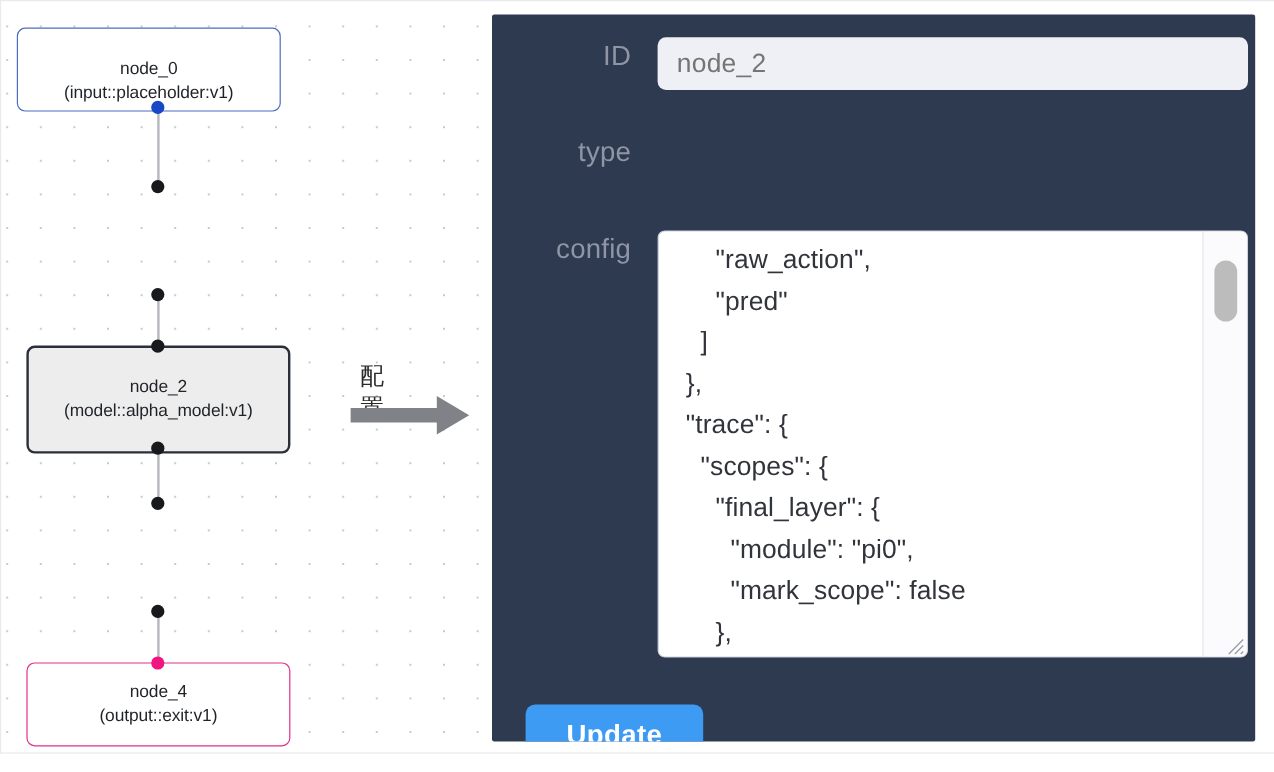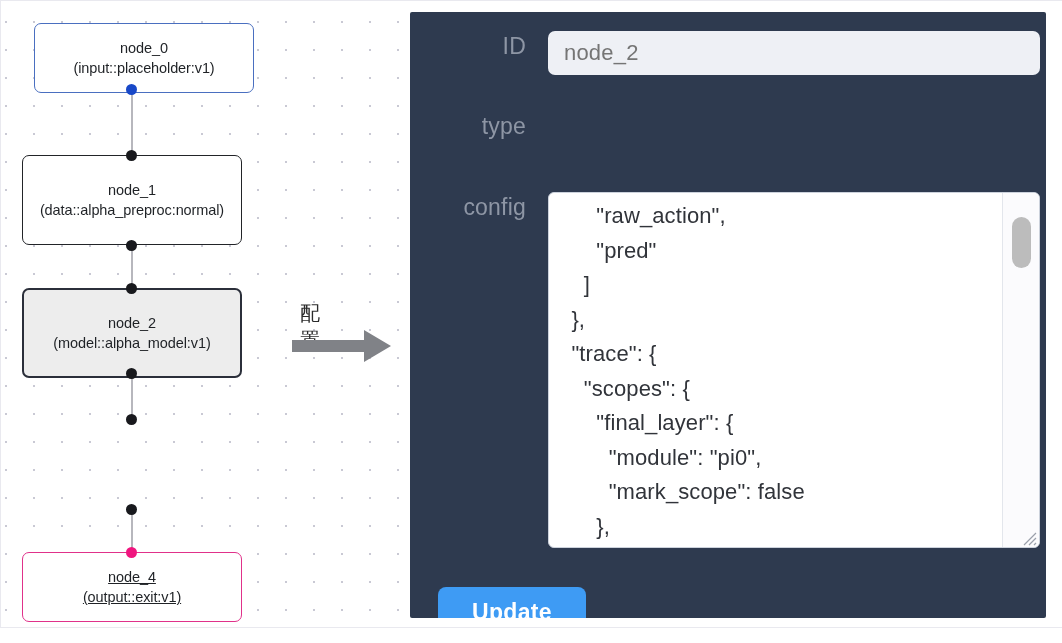--- a/index.html
+++ b/index.html
@@ -70,21 +70,20 @@
   }
   .node.input-node {
     border: 1.6px solid #4a6fc0;
   }
   .node.selected-node {
     background: #ededed;
     border: 2.2px solid #2b2f3a;
   }
   .node.output-node {
     border: 1.8px solid #e0318a;
-    text-decoration: underline;
   }
 
   
   .handle {
     position: absolute;
     width: 11px;
     height: 11px;
     border-radius: 50%;
     background: #18191d;
     z-index: 6;
@@ -255,30 +254,26 @@
 
   <div class="viewport-edge" style="left:0;top:0;width:1062px;height:1px;"></div>
   <div class="viewport-edge" style="left:0;top:627px;width:1062px;height:1px;"></div>
   <div class="viewport-edge" style="left:0;top:0;width:1px;height:628px;"></div>
 
   <div class="edge" style="left:131px; top:90px;  height:70px;"></div>
   <div class="edge" style="left:131px; top:245px; height:55px;"></div>
   <div class="edge" style="left:131px; top:373px; height:49px;"></div>
   <div class="edge" style="left:131px; top:509px; height:44px;"></div>
 
-  <div class="node input-node" style="left:34px; top:23px; width:220px; height:70px;">
+  <div class="node input-node" style="left:14px; top:23px; width:220px; height:70px;align-items:flex-end;">
     <span class="node-text">node_0
 (input::placeholder:v1)</span>
   </div>
   <div class="handle blue" style="left:126px; top:84px;"></div>
 
-  <div class="node" style="left:22px; top:155px; width:220px; height:90px;">
-    <span class="node-text">node_1
-(data::alpha_preproc:normal)</span>
-  </div>
   <div class="handle" style="left:126px; top:150px;"></div>
   <div class="handle" style="left:126px; top:240px;"></div>
 
   <div class="node selected-node" style="left:22px; top:288px; width:220px; height:90px;">
     <span class="node-text">node_2
 (model::alpha_model:v1)</span>
   </div>
   <div class="handle" style="left:126px; top:283px;"></div>
   <div class="handle" style="left:126px; top:368px;"></div>
 

